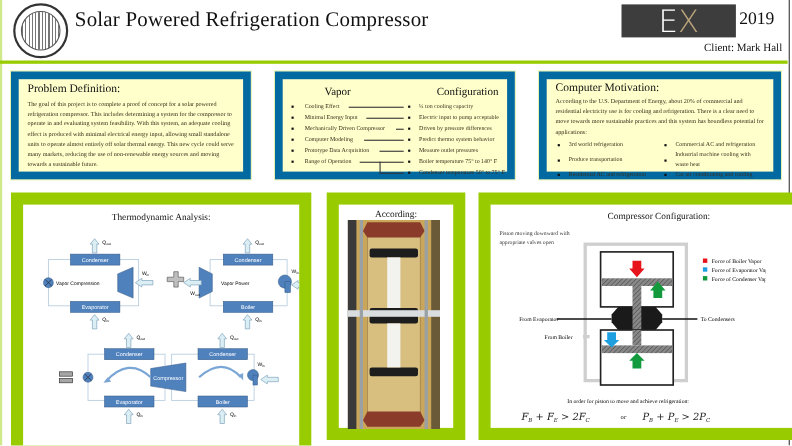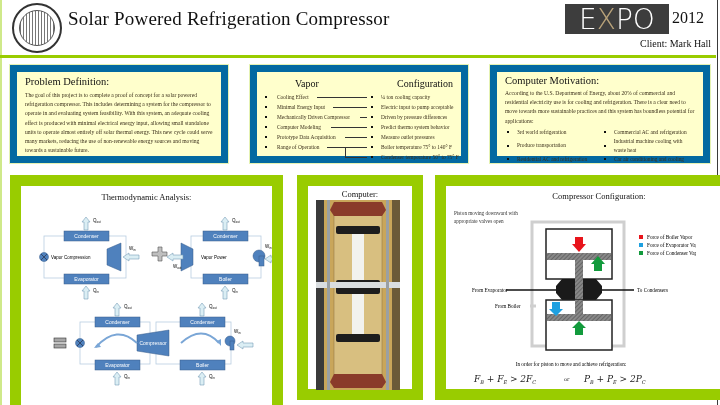--- a/index.html
+++ b/index.html
@@ -55,23 +55,22 @@
 <div class="frame-left"></div>
 <div class="frame-right"></div>
 
 <div class="logo">
     <div class="logo-inner"></div>
   </div>
 <div class="title">Solar Powered Refrigeration Compressor</div>
 <div class="expo">
   <span>E</span>
     <span class="x">X</span>
-    <span>PO</span>
-</div>
-<div class="expo-year">2012</div>
+</div>
+<div class="expo-year">2019</div>
 <div class="client">Client: Mark Hall</div>
 <div class="header-rule"></div>
 
 <div class="box-y" id="prob">
   <div class="box-h">Problem Definition:</div>
   <div class="box-p" style="margin-top:4px;">The goal of this project is to complete a proof of concept for a solar powered refrigeration compressor. This includes determining a system for the compressor to operate in and evaluating system feasibility.  With this system, an adequate cooling effect is produced with minimal electrical energy input, allowing small standalone units to operate almost entirely off solar thermal energy. This new cycle could serve many markets, reducing the use of non-renewable energy sources and moving towards a sustainable future.</div>
 </div>
 
 <div class="box-y" id="needs">
   <div class="needs-h" style="left:38px;">Vapor</div>
@@ -253,21 +252,21 @@
       <use href="#uparrow" x="96" y="191"></use>
       <text x="103" y="192" class="tiny"><tspan>Q</tspan><tspan font-size="3" dy="1">in</tspan></text>
       <use href="#uparrow" x="181" y="191"></use>
       <text x="188" y="192" class="tiny"><tspan>Q</tspan><tspan font-size="3" dy="1">in</tspan></text>
     </svg>
   </div>
 </div>
 
 <div class="gpanel" id="proto">
   <div class="inner">
-    <div class="panel-title" style="top:3px;">Computer:</div>
+    <div class="panel-title" style="top:3px;">According:</div>
     <svg width="84" height="190" viewBox="0 0 84 190" style="position:absolute;left:8px;top:14px;">
       <rect x="0" y="0" width="84" height="190" fill="#c9a65a"></rect>
       <rect x="0" y="0" width="8" height="190" fill="#3a3a3a"></rect>
       <rect x="76" y="0" width="8" height="190" fill="#6b5a38"></rect>
       <rect x="18" y="14" width="48" height="164" fill="#d8bf80" stroke="#8a7040" stroke-width="0.5"></rect>
       <path d="M18,2 L66,2 L70,10 L66,16 L18,16 L14,10 Z" fill="#8a3b2a"></path>
       <path d="M18,174 L66,174 L70,182 L66,188 L18,188 L14,182 Z" fill="#8a3b2a"></path>
       <rect x="20" y="26" width="44" height="8" rx="2" fill="#1d1d1d"></rect>
       <rect x="20" y="80" width="44" height="14" rx="2" fill="#1d1d1d"></rect>
       <rect x="20" y="134" width="44" height="8" rx="2" fill="#1d1d1d"></rect>

